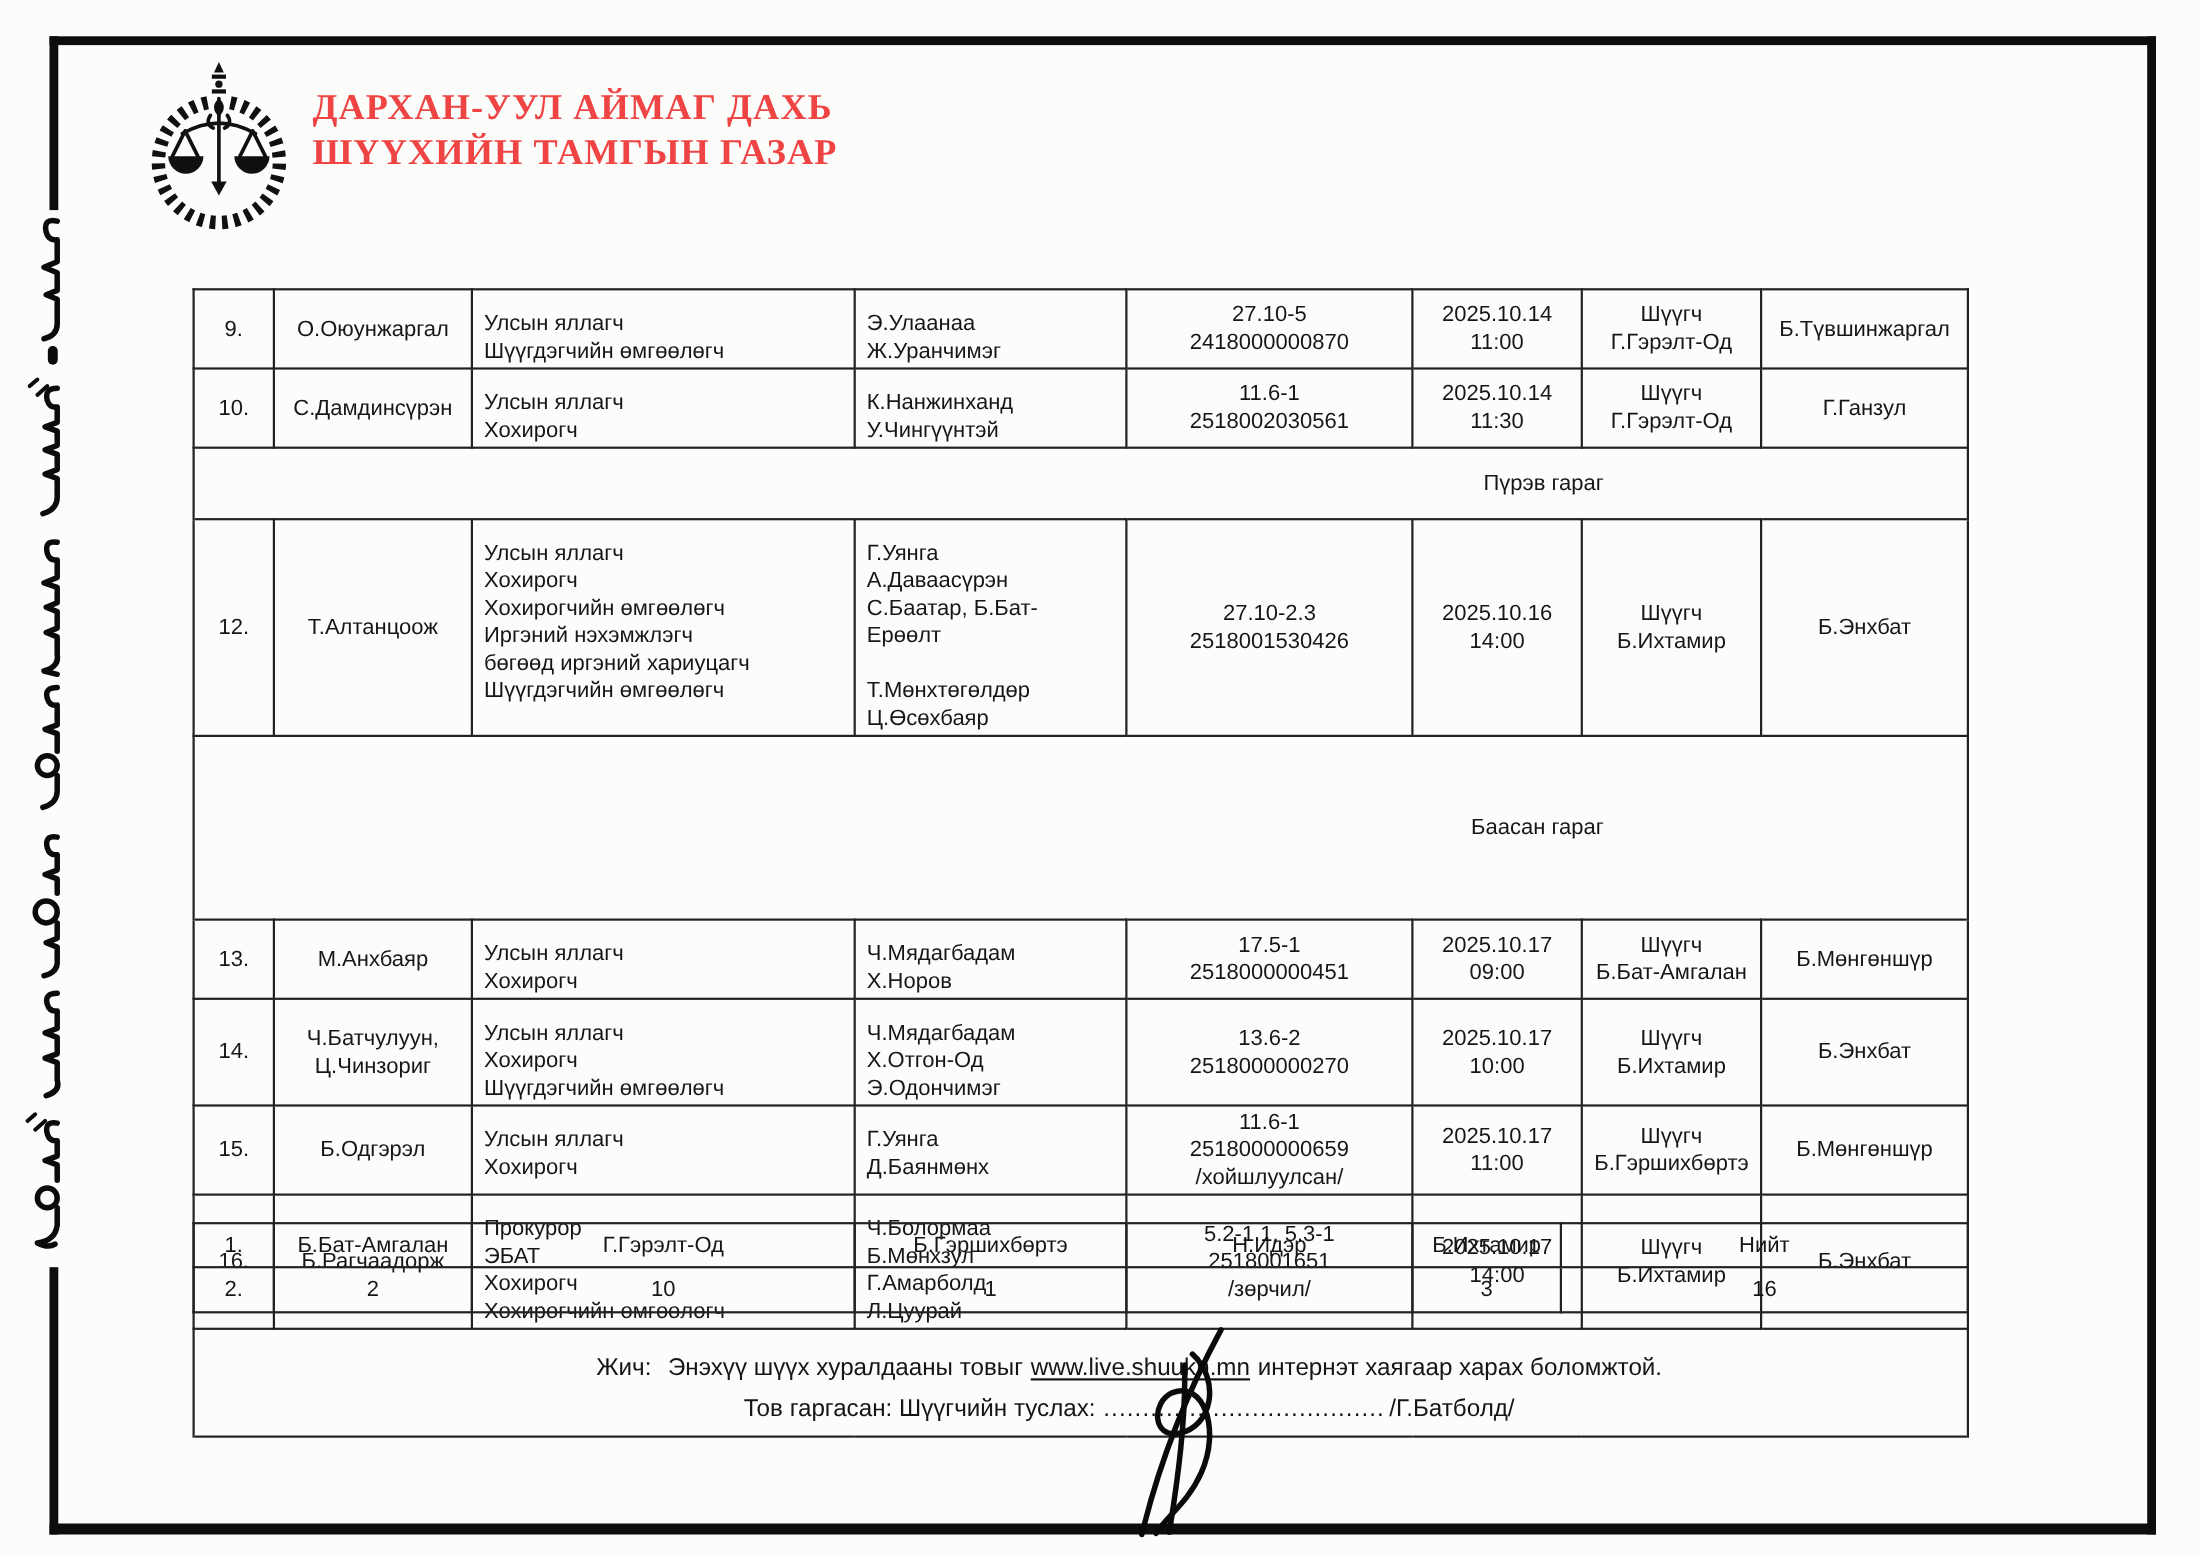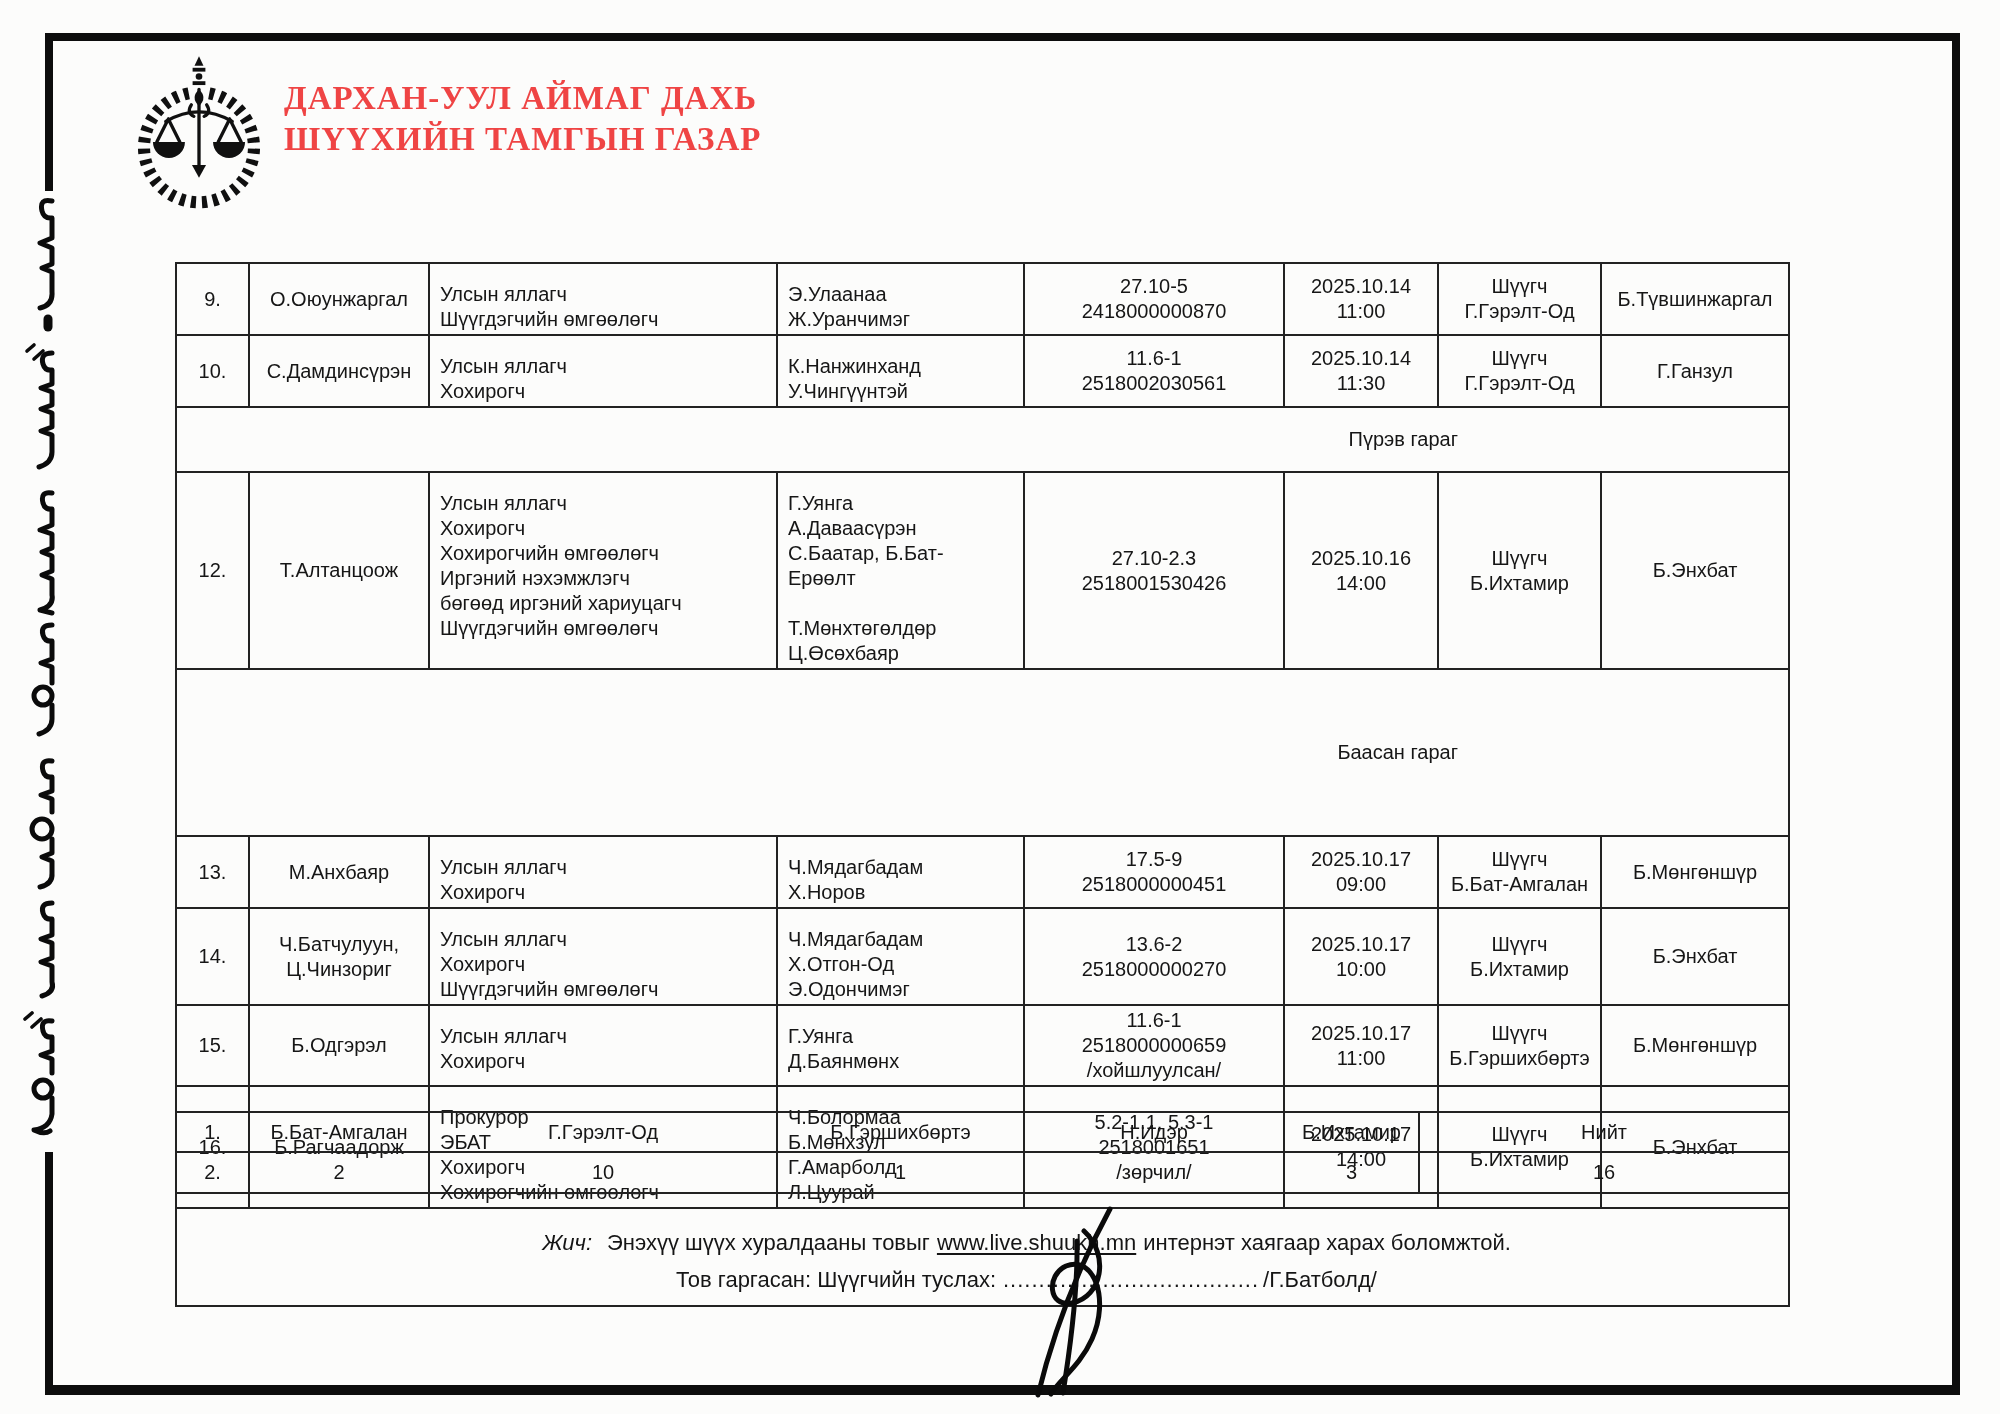--- a/index.html
+++ b/index.html
@@ -79,21 +79,21 @@
   .summary tr:nth-child(1){height:40px;}
   .summary tr:nth-child(2){height:41px;}
 
   
   .footer{
     position:absolute;left:225px;top:1230px;width:1610px;
     text-align:center;font-size:22px;color:#151515;
   }
   .footer .line2{margin-top:11px;}
   .footer span{margin-right:7px;}
-  .footer .note-label{margin-right:15px;font-style:italic;}
+  .footer .note-label{margin-right:15px;}
   .footer .url{text-decoration:underline;text-underline-offset:3px;}
   .footer .dots{letter-spacing:1px;margin-right:4px;}
 
   .signature{position:absolute;left:958px;top:1203px;width:225px;height:196px;pointer-events:none;}
 
   .mg{stroke:#0b0b0b;stroke-width:5;fill:none;stroke-linecap:round;stroke-linejoin:round;}
 </style>
 </head>
 <body>
 
@@ -218,21 +218,21 @@
       <tr>
         <td colspan="8" class="section">Баасан гараг</td>
       </tr>
       <tr>
         <td class="col-no">13.</td>
         <td class="col-name">М.Анхбаяр</td>
         <td class="col-roles">Улсын яллагч
 Хохирогч</td>
         <td class="col-participants">Ч.Мядагбадам
 Х.Норов</td>
-        <td class="col-case_no">17.5-9
+        <td class="col-case_no">17.5-1
 2518000000451</td>
         <td class="col-datetime">2025.10.17
 09:00</td>
         <td class="col-judge">Шүүгч
 Б.Бат-Амгалан</td>
         <td class="col-clerk">Б.Мөнгөншүр</td>
       </tr>
       <tr>
         <td class="col-no">14.</td>
         <td class="col-name">Ч.Батчулуун,

